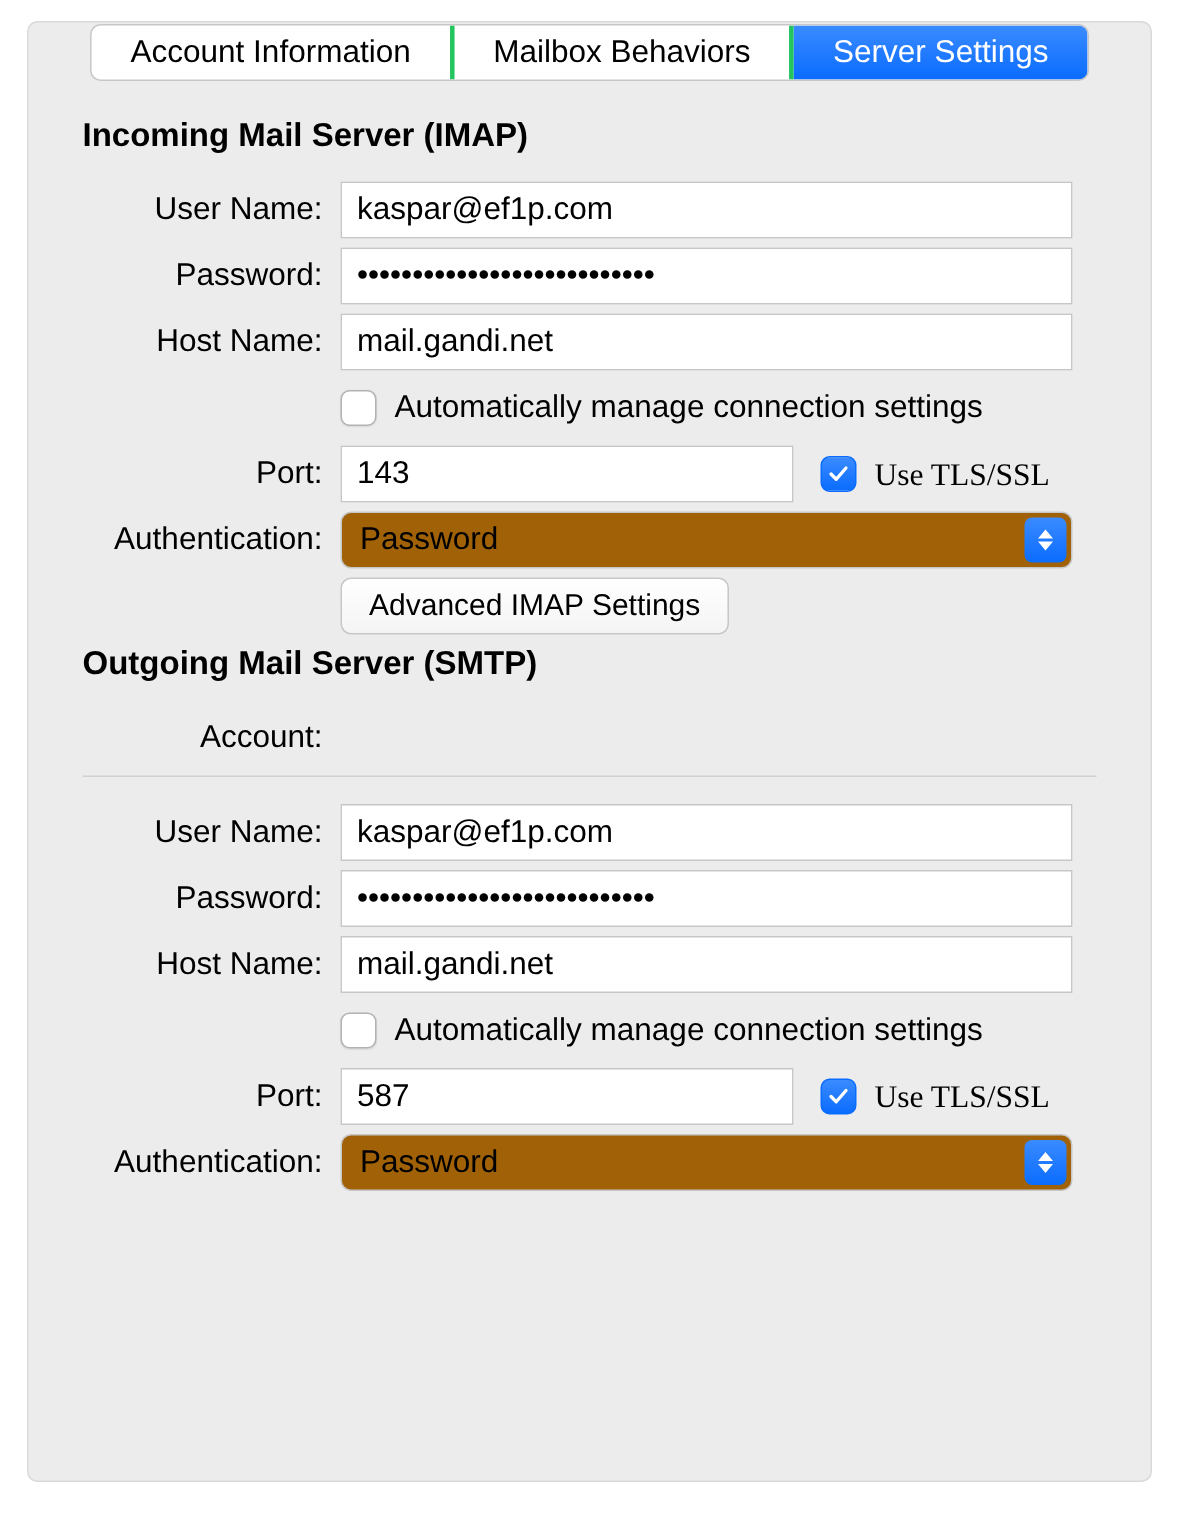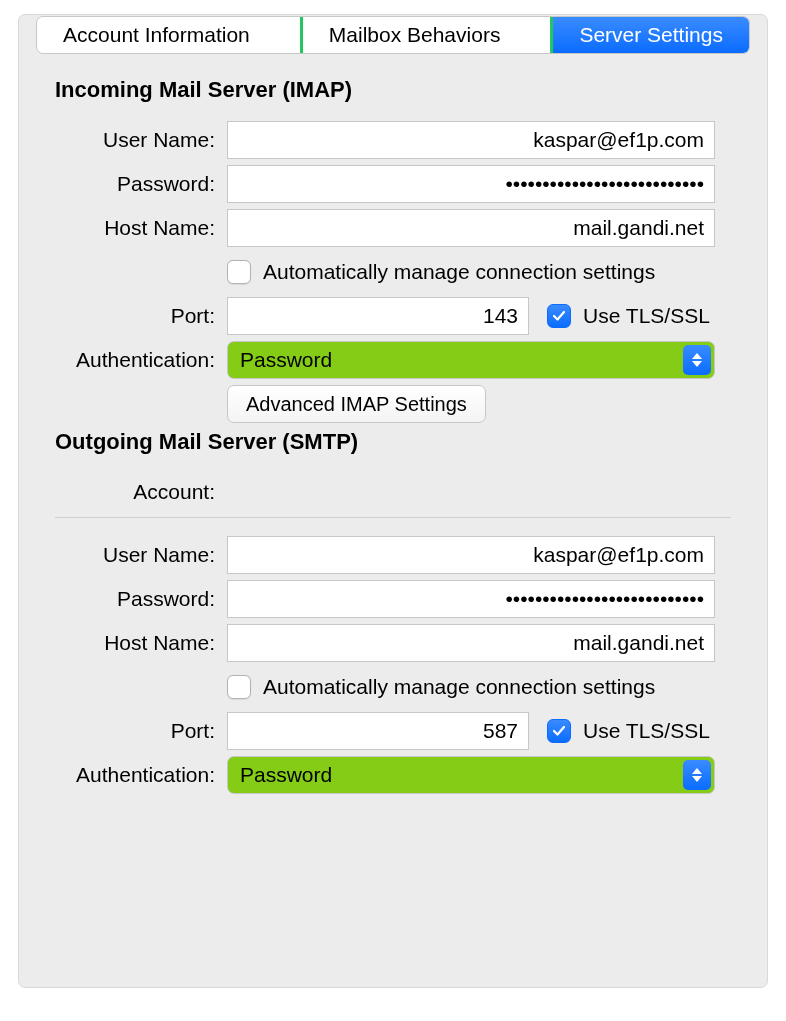--- a/index.html
+++ b/index.html
@@ -32,21 +32,20 @@
     top: 1px; 
     left: 50%;
     transform: translateX(-50%);
     display: flex;
     border: 1px solid #c7c7c7;
     border-radius: 7px;
     overflow: hidden;
     background: #fff;
     font-size: 21px;
     line-height: 1;
-    gap: 24px;
   }
   .tab {
     padding: 7px 26px 8px 26px;
     white-space: nowrap;
     cursor: default;
     user-select: none;
   }
   .tab + .tab { border-left: 3px solid #22c55e; }
   .tab.active {
     background: linear-gradient(#3a8bff, #0a6cff);
@@ -77,21 +76,20 @@
 
   input[type=text], input[type=password] {
     height: 38px;
     border: 1px solid #c7c7c7;
     background: #fff;
     border-radius: 0;
     padding: 0 10px;
     font-size: 21px;
     font-family: inherit;
     outline: none;
-    text-align: right;
   }
   .input-full { width: 488px; }
   .input-port { width: 302px; }
 
   .mac-checkbox {
     width: 24px; height: 24px;
     border-radius: 6px;
     display: inline-flex;
     align-items: center;
     justify-content: center;
@@ -105,27 +103,27 @@
     box-shadow: inset 0 1px 0 rgba(255,255,255,0.6), 0 0.5px 1px rgba(0,0,0,0.08);
   }
   .mac-checkbox.checked {
     background: linear-gradient(#3a8bff, #0a6cff);
     border: 1px solid #0a6cff;
   }
   .mac-checkbox.checked svg { display:block; }
   .mac-checkbox svg { display:none; }
   .check-label { font-size: 21px; }
 
-  .tls-group { display:flex; align-items:center; margin-left: 18px; }
+  .tls-group { display:flex; align-items:center; margin-left: 18px; font-family: Liberation Serif, serif; }
 
   
   .mac-select {
     position: relative;
     height: 38px;
-    background: #84cc16;
+    background: #a16207;
     border: 1px solid #c7c7c7;
     border-radius: 7px;
     display: flex;
     align-items: center;
     padding: 0 42px 0 12px;
     font-size: 21px;
   }
   .select-full { width: 488px; }
   .select-arrows {
     position: absolute;

